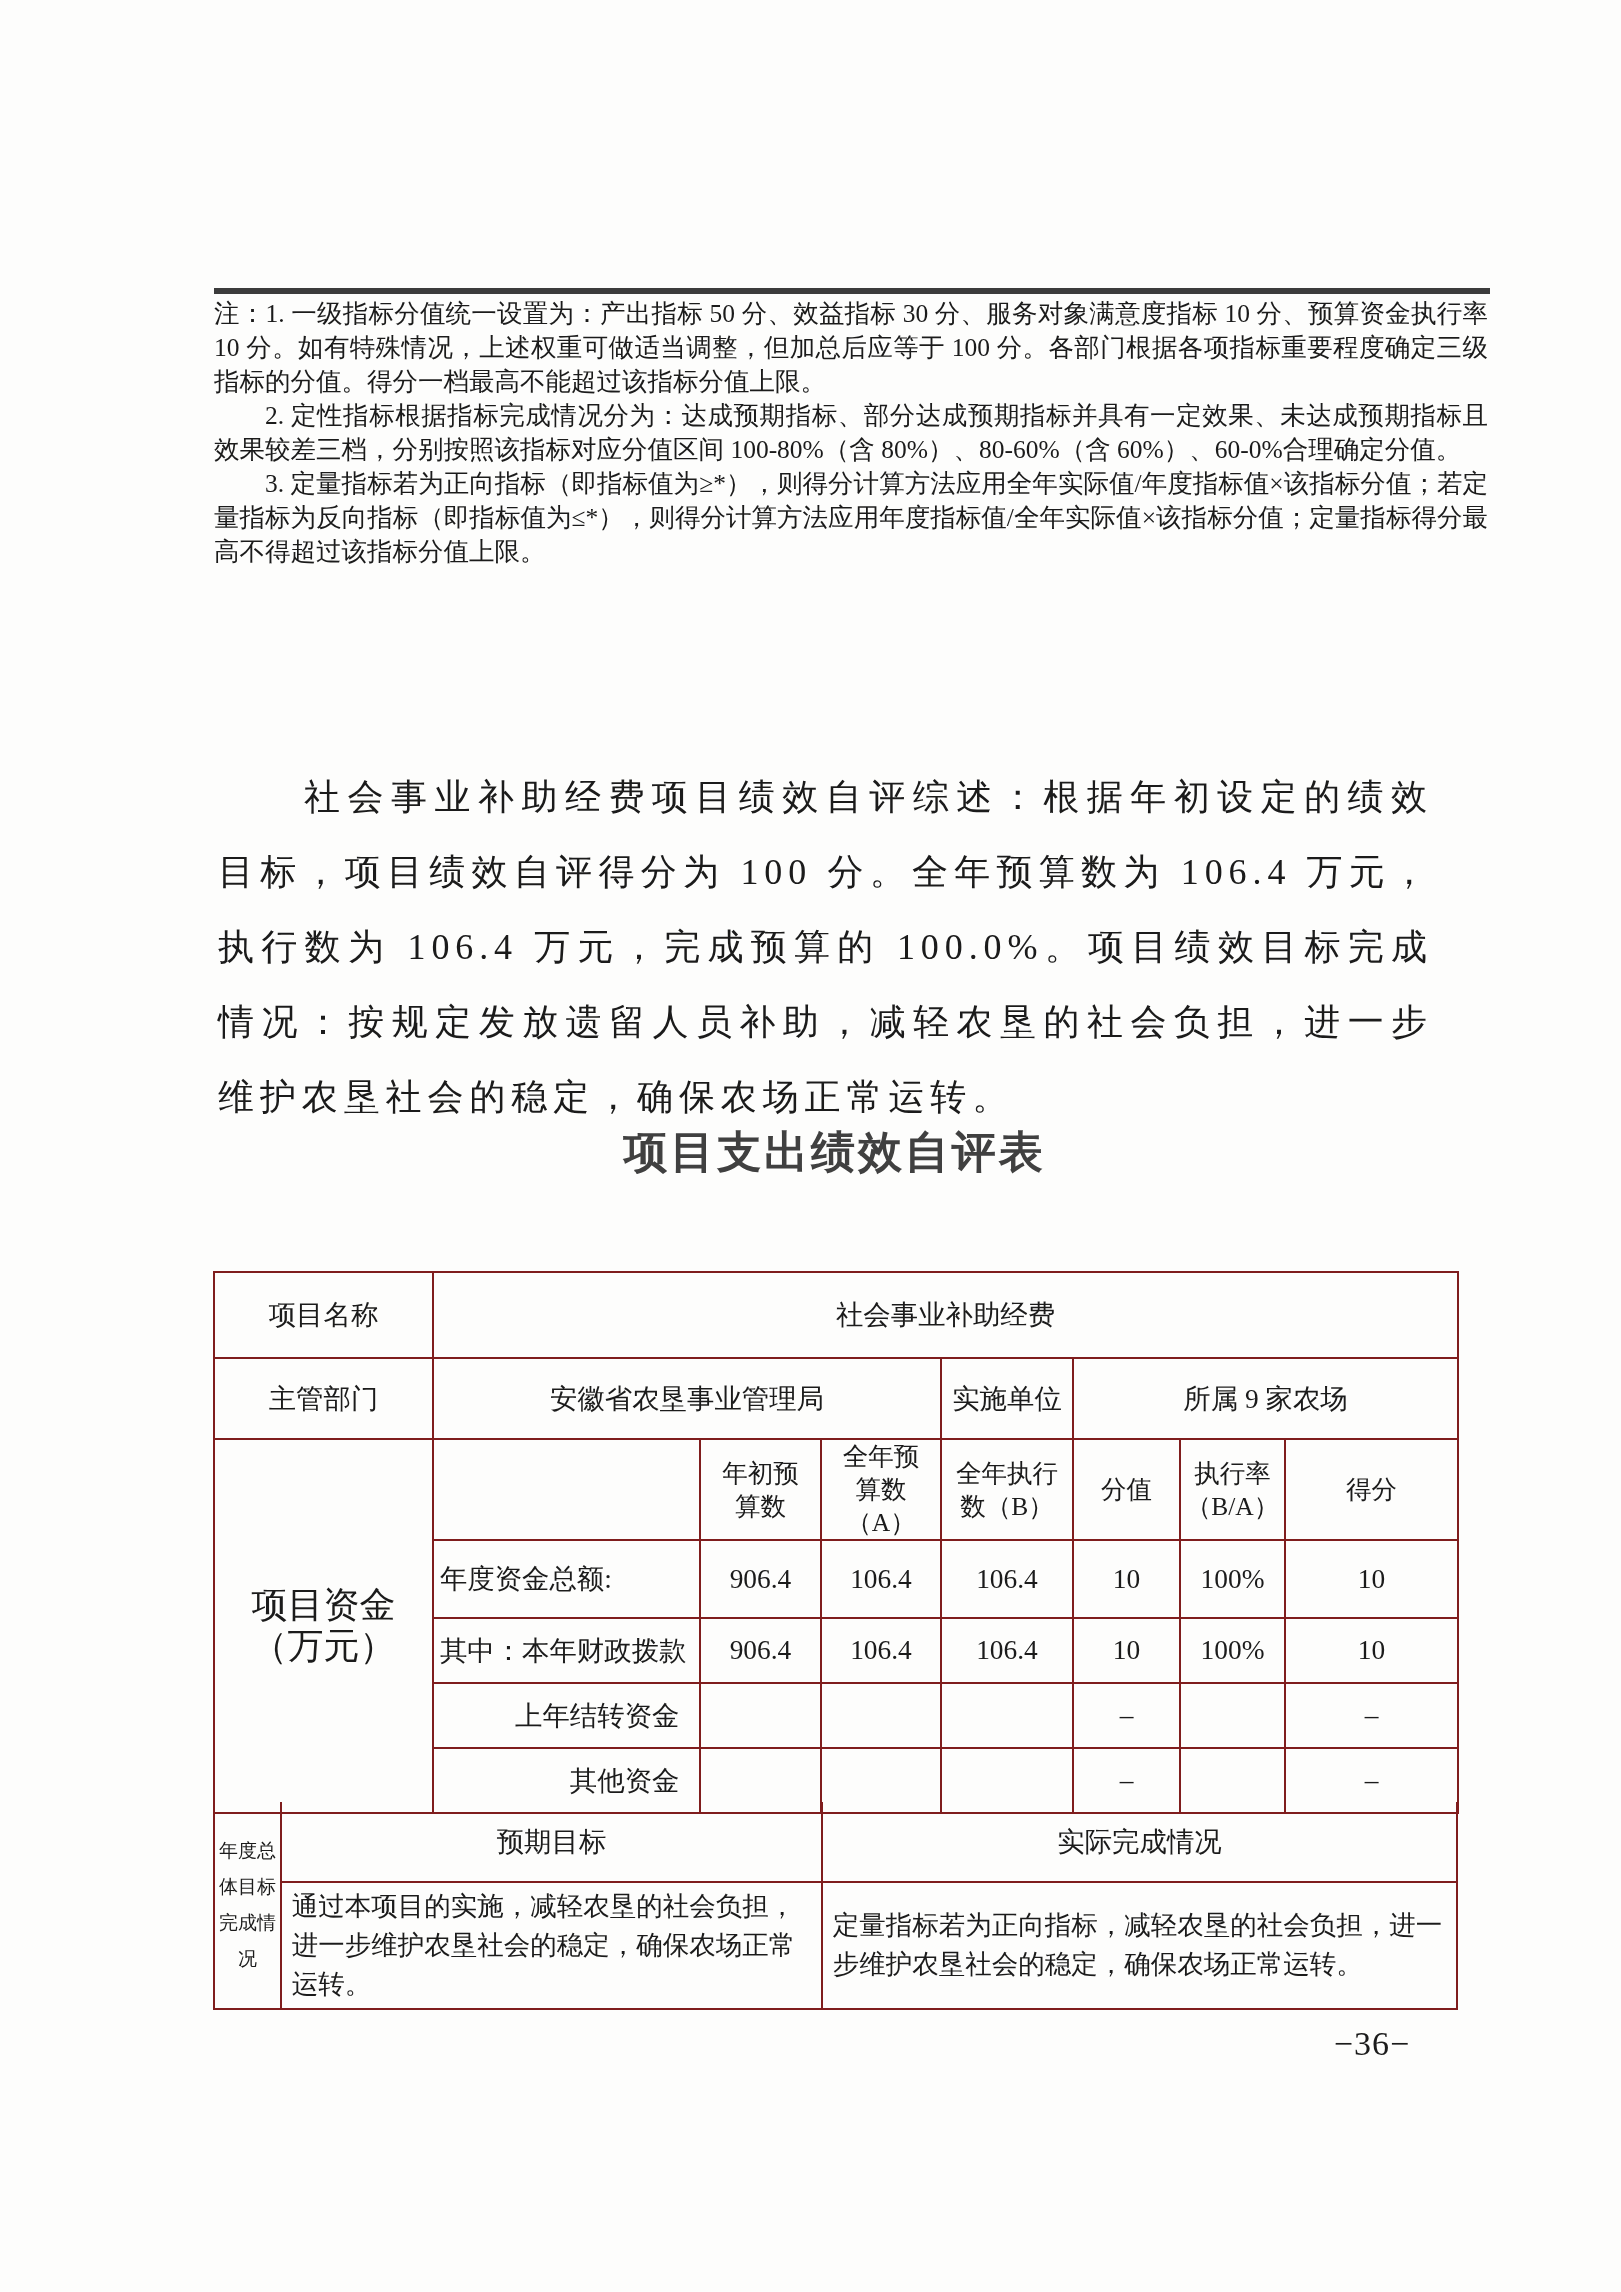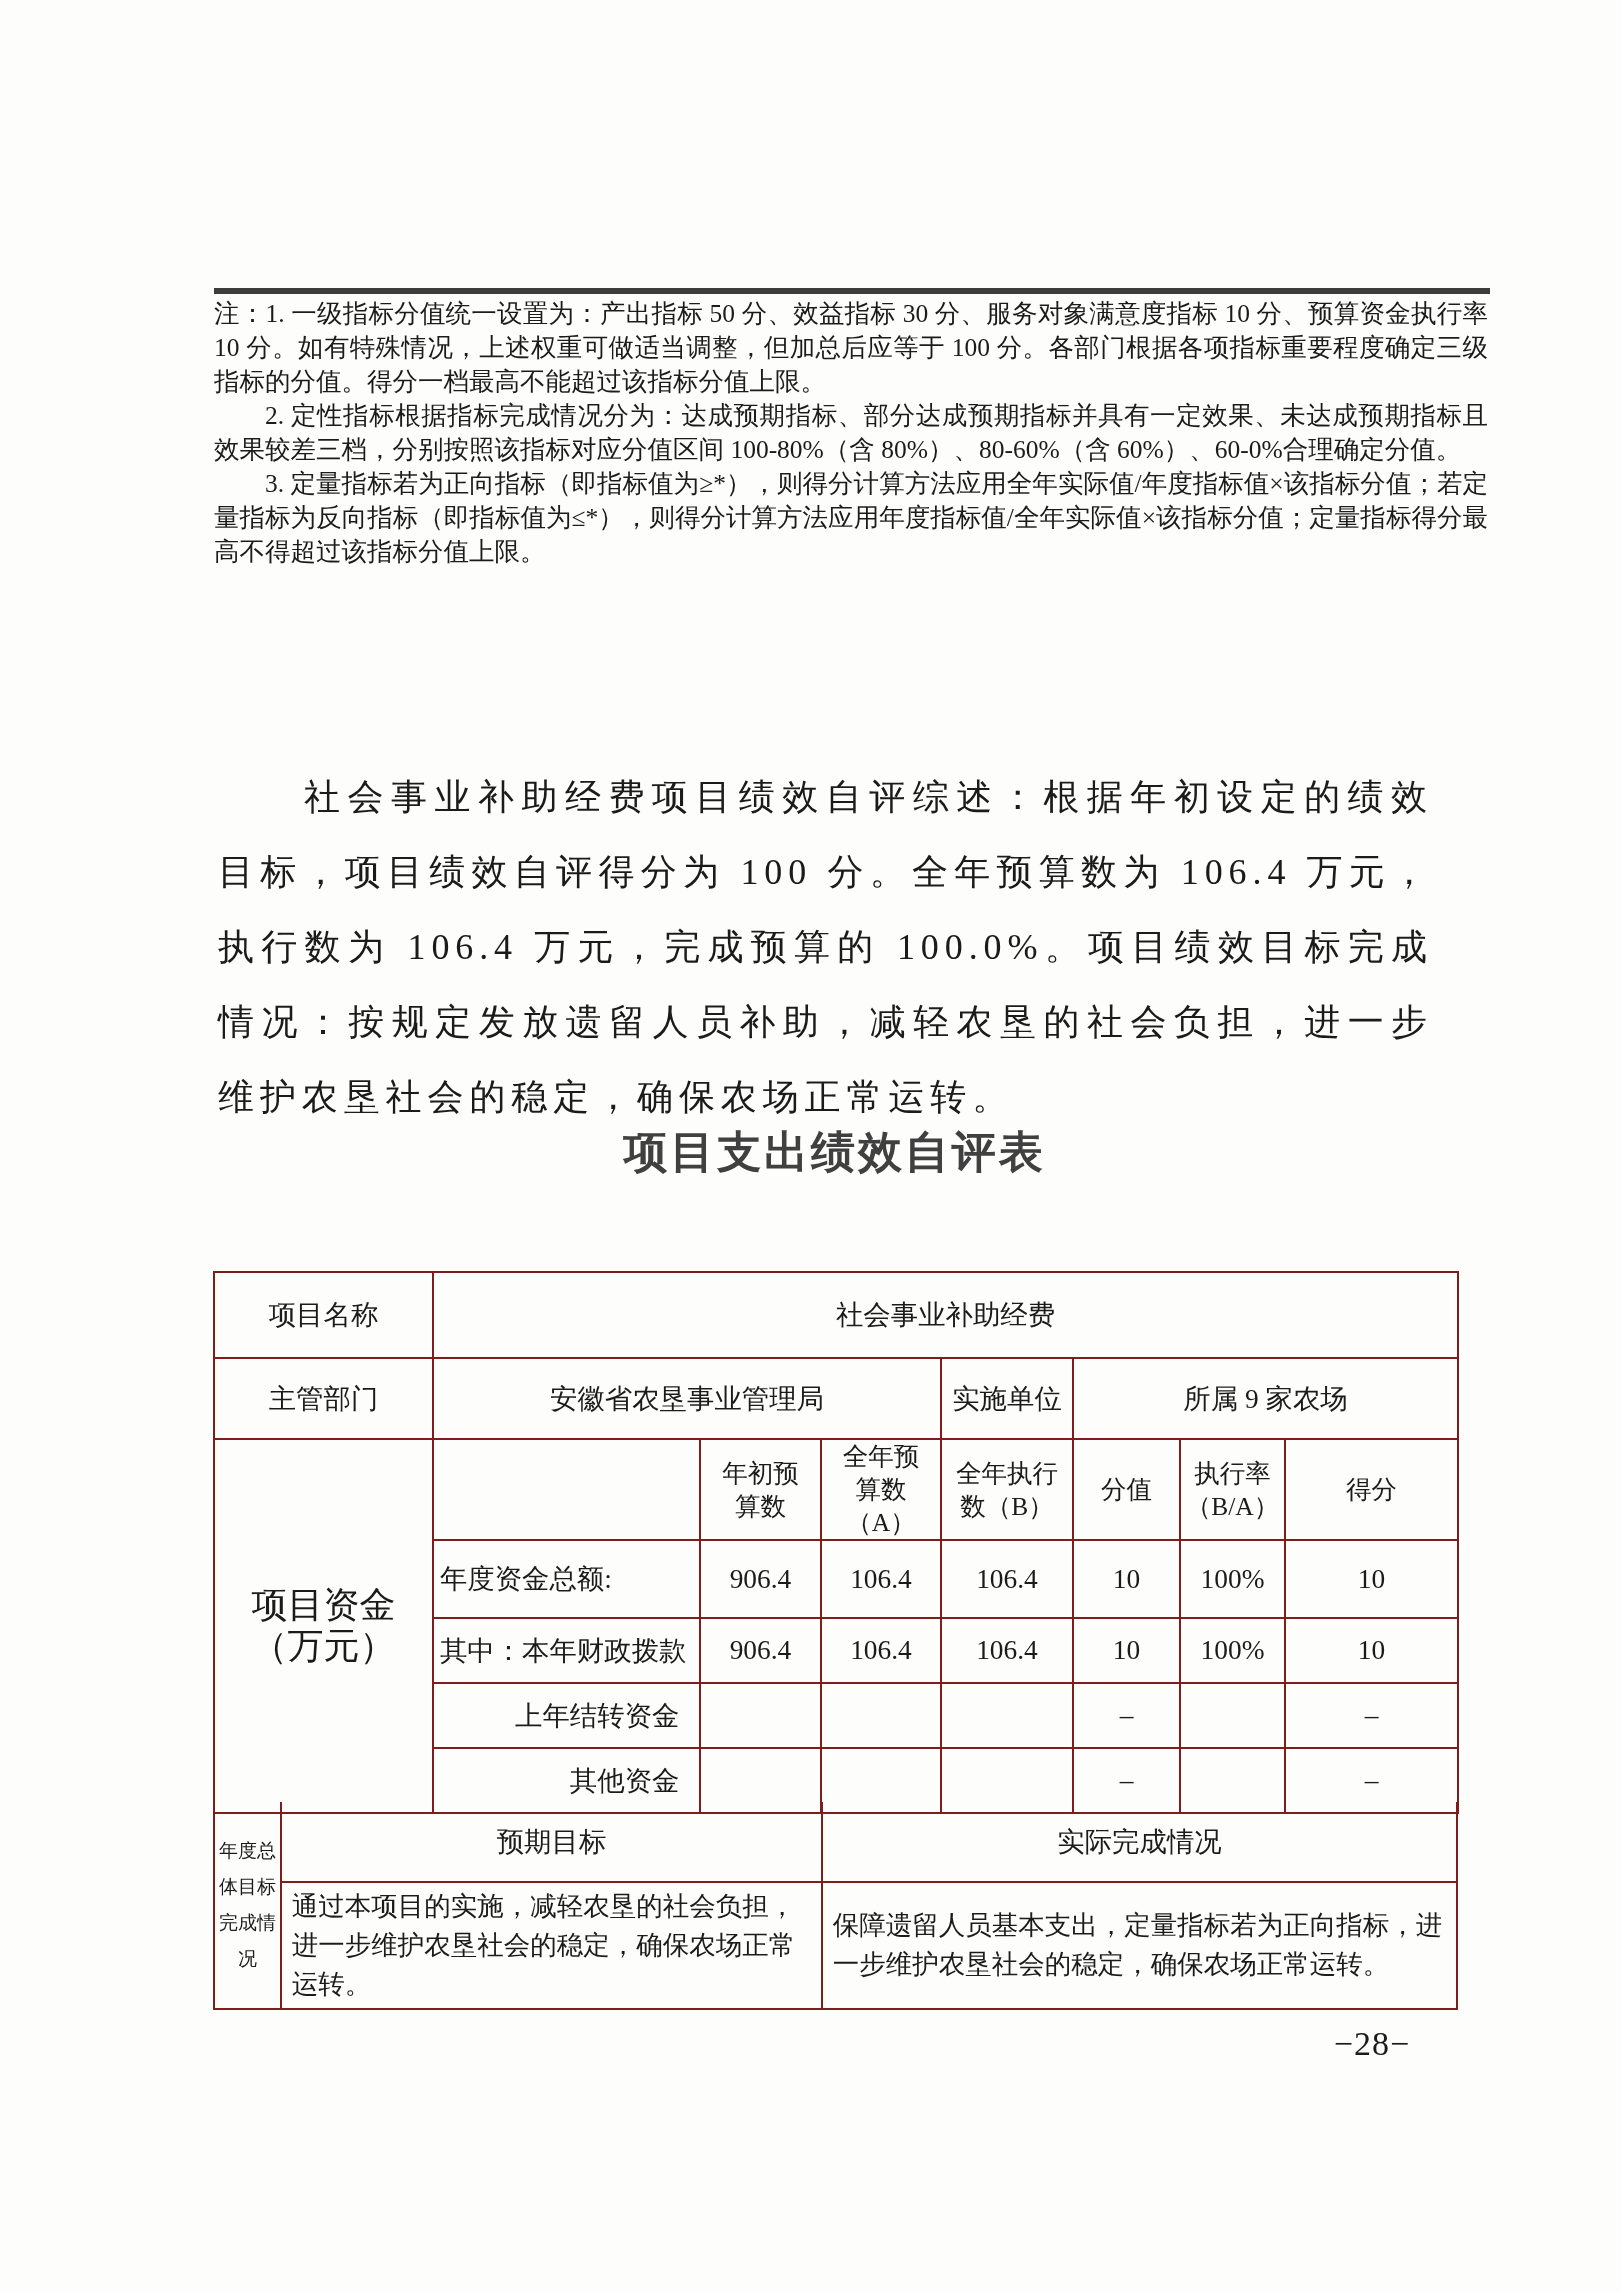--- a/index.html
+++ b/index.html
@@ -156,21 +156,21 @@
         <col style="width:635px">
     </colgroup>
     <tbody>
         <tr class="h82">
       <td rowspan="2" class="side">年度总体目标完成情况</td>
       <td class="goal-hdr">预期目标</td>
       <td class="goal-hdr">实际完成情况</td>
     </tr>
     <tr class="h123">
       <td class="goal-text">通过本项目的实施，减轻农垦的社会负担，进一步维护农垦社会的稳定，确保农场正常运转。</td>
-      <td class="goal-text">保障遗留人员基本支出，定量指标若为正向指标，进一步维护农垦社会的稳定，确保农场正常运转。</td>
+      <td class="goal-text">定量指标若为正向指标，减轻农垦的社会负担，进一步维护农垦社会的稳定，确保农场正常运转。</td>
     </tr>
   </tbody>
     </table>
 
-  <div class="page-num">−28−</div>
+  <div class="page-num">−36−</div>
 
 </div>
 
 
 </body></html>

